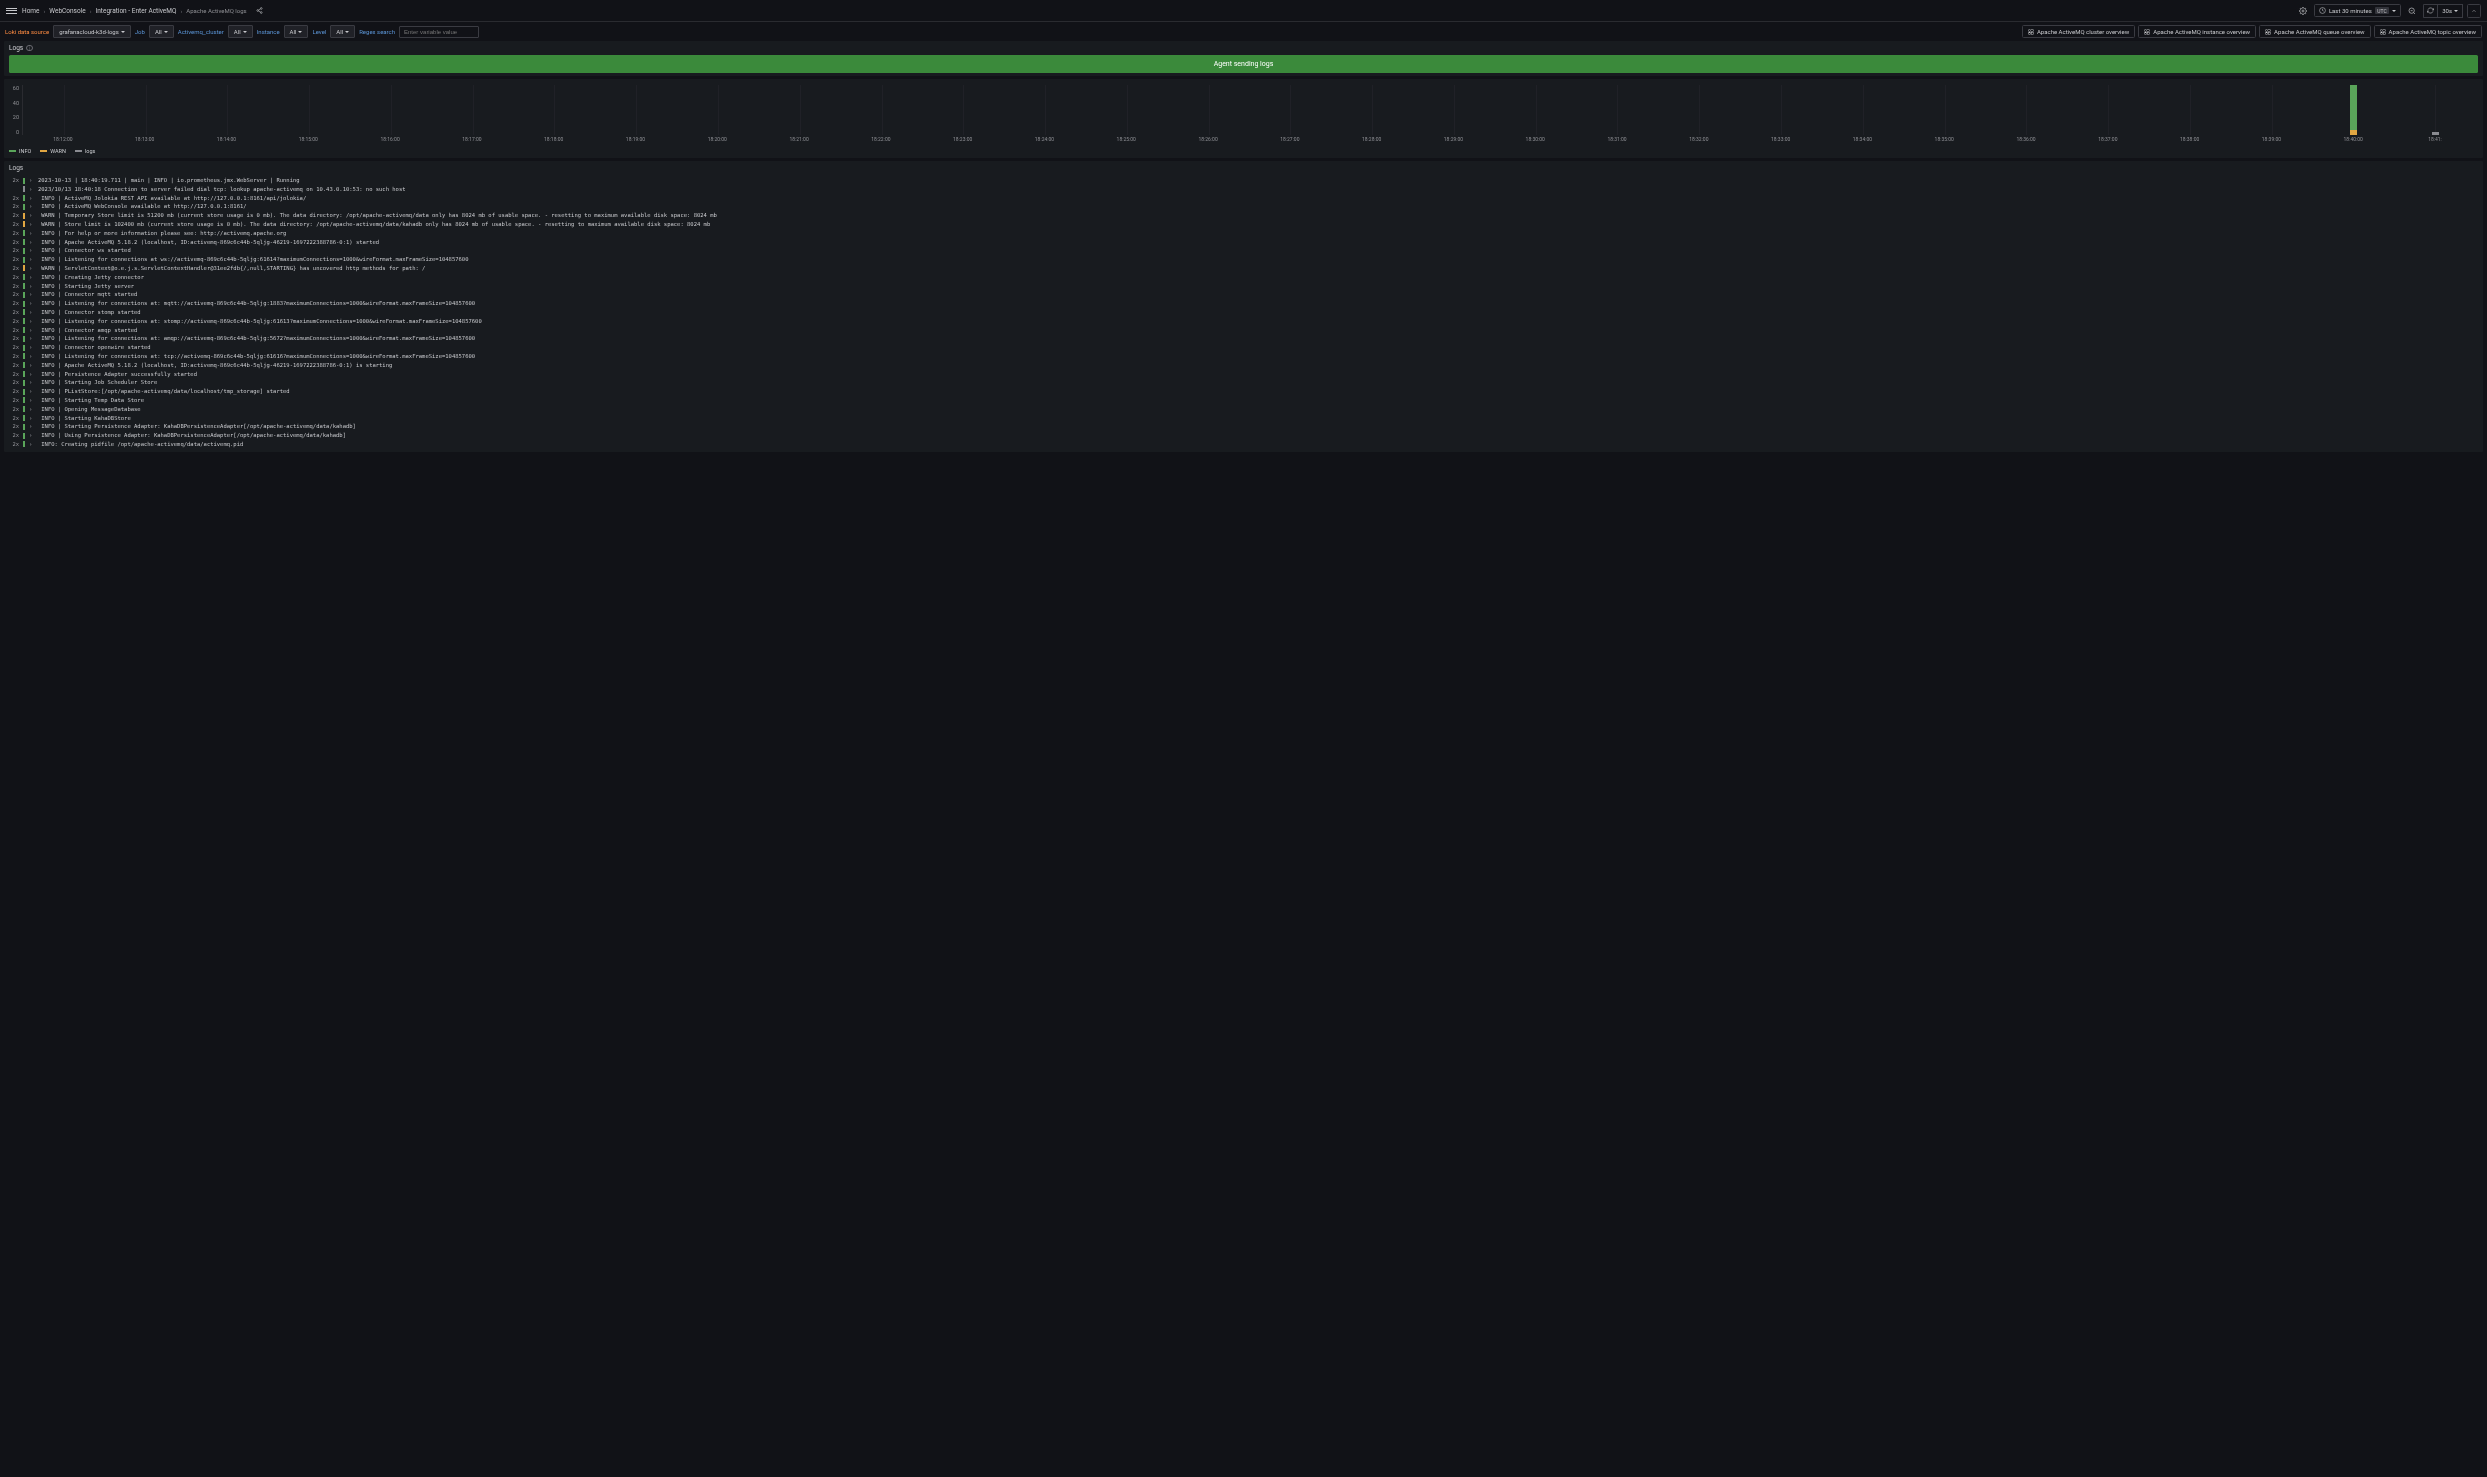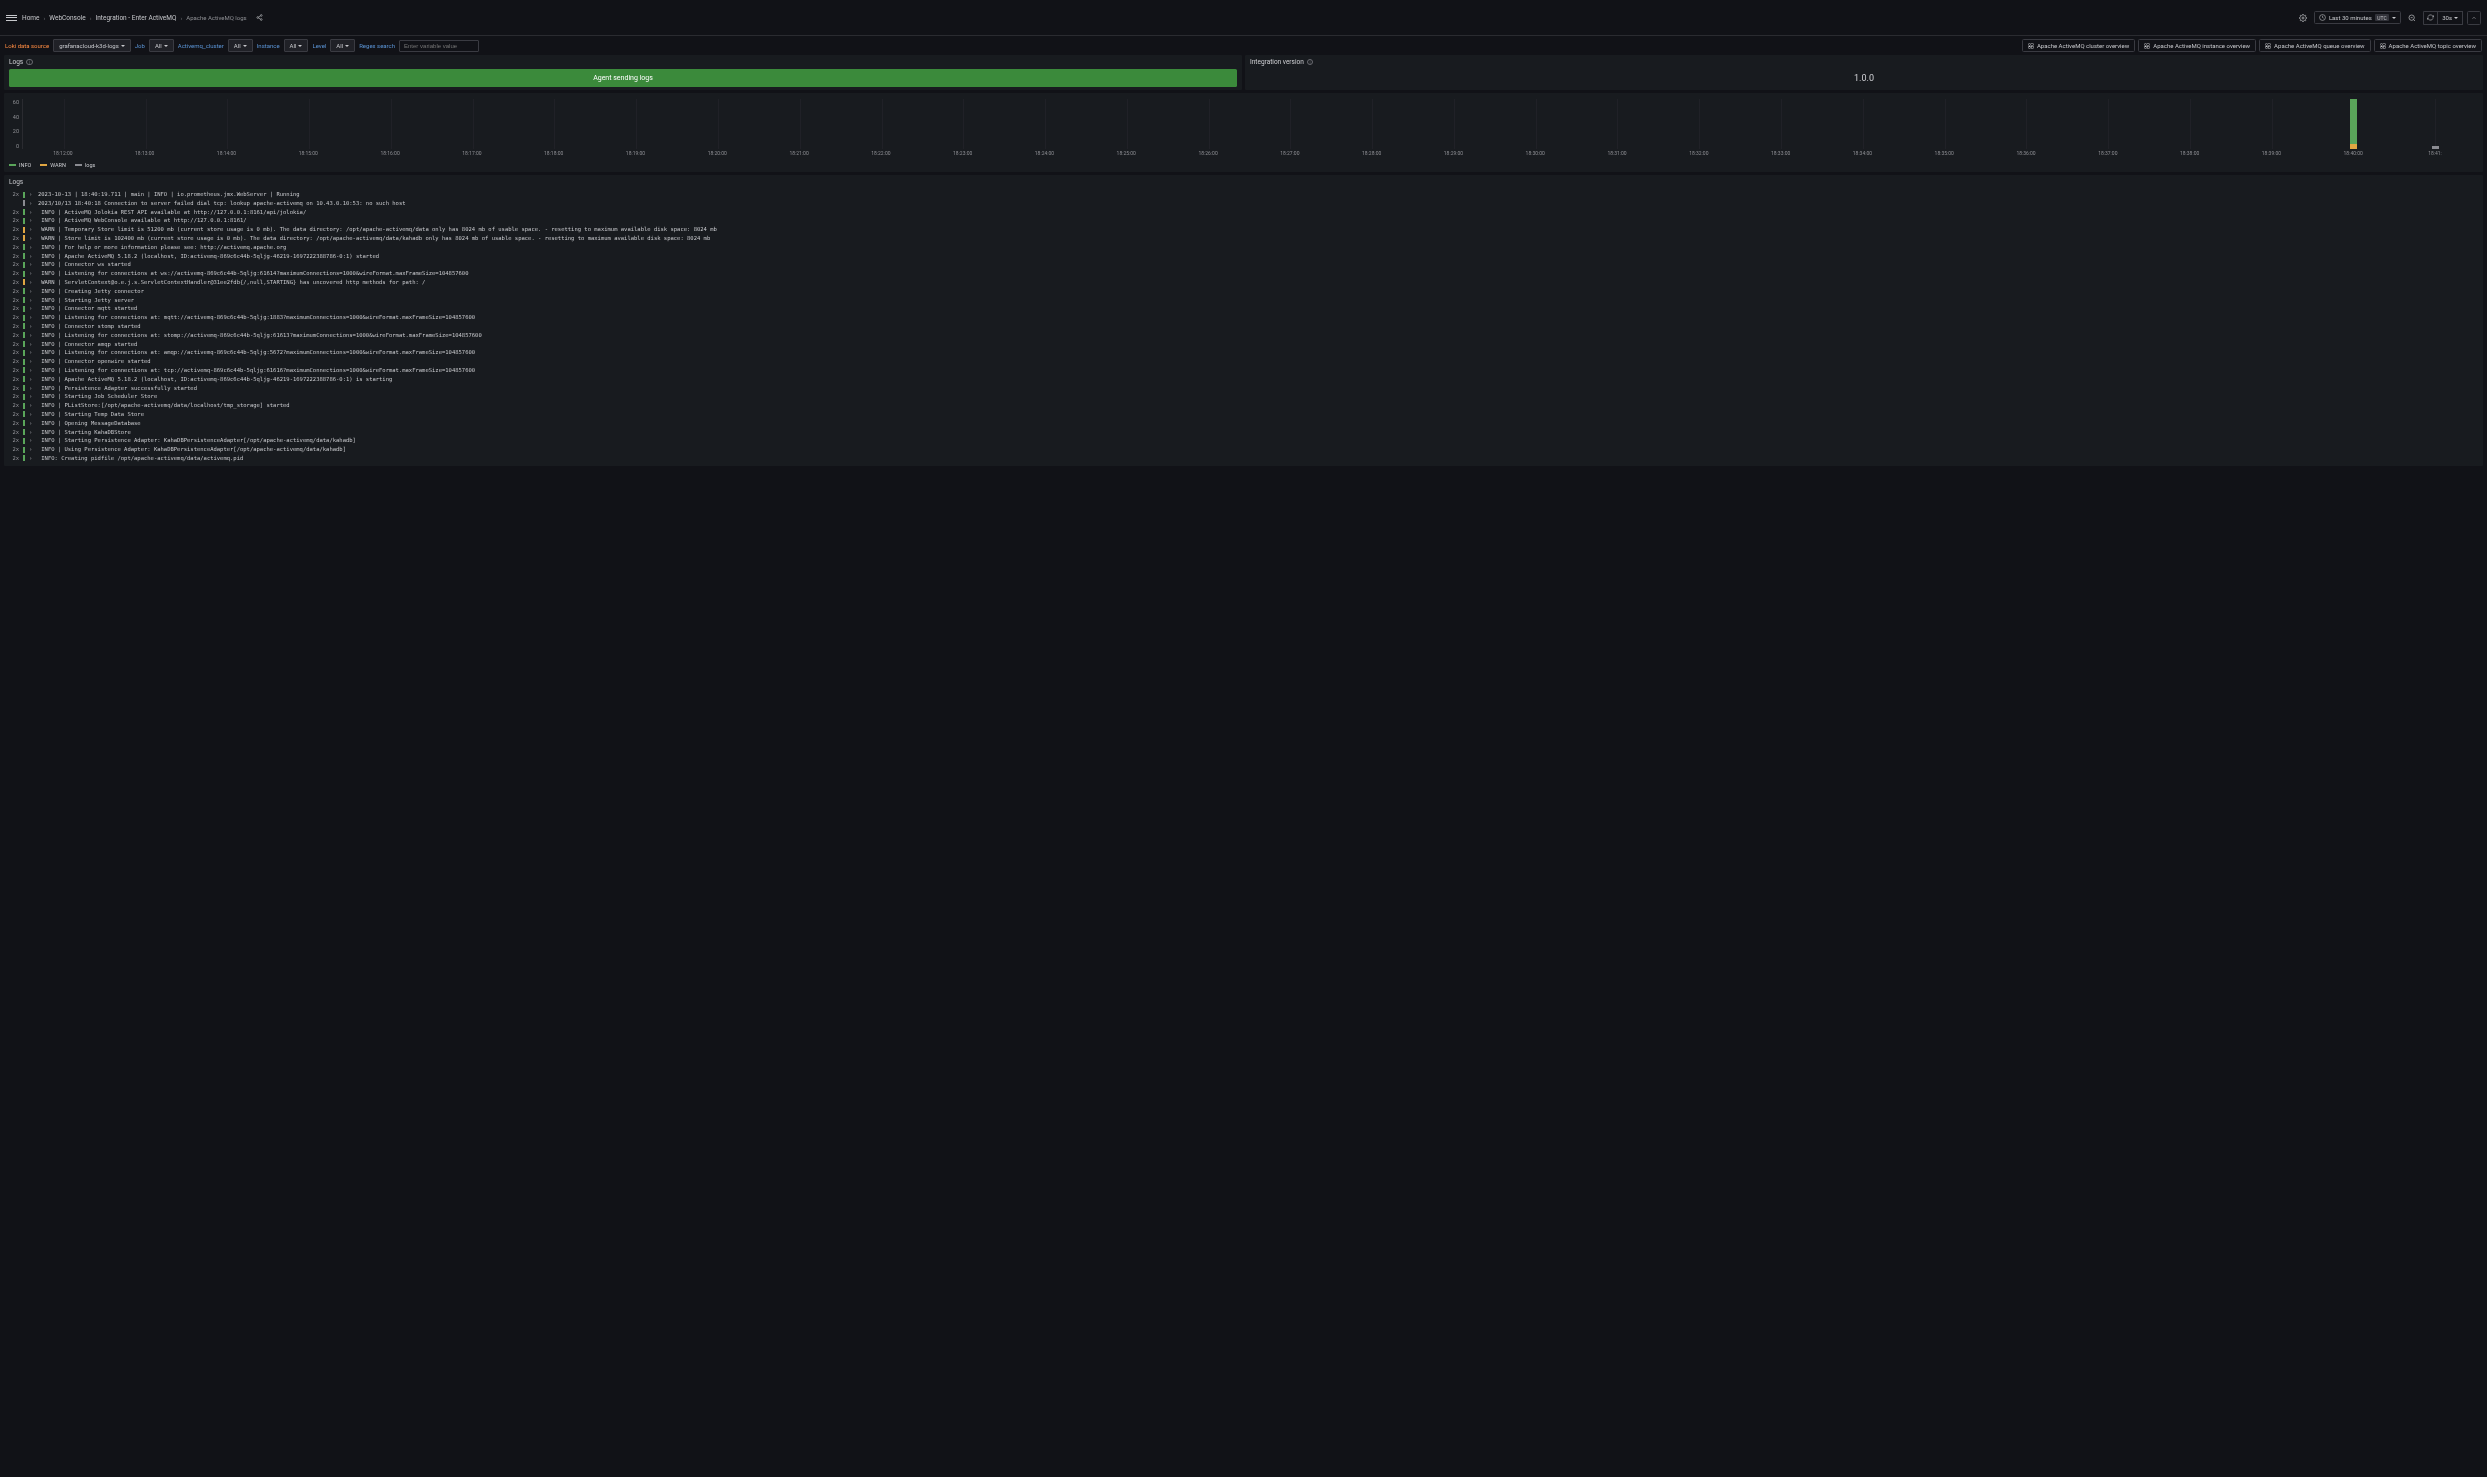--- a/index.html
+++ b/index.html
@@ -6,21 +6,21 @@
 body {
   background: #111217;
   color: #c7c8cc;
   font-family: -apple-system, BlinkMacSystemFont, "Segoe UI", Roboto, sans-serif;
   font-size: 6px;
   overflow-x: hidden;
 }
 .topbar {
   display: flex;
   align-items: center;
-  height: 36px;
+  height: 22px;
   padding: 0 6px;
   background: #111217;
   border-bottom: 0.5px solid #2a2b30;
 }
 .hamburger {
   width: 11px; height: 11px;
   display: flex; flex-direction: column; justify-content: center; gap: 1.5px;
   cursor: pointer;
   margin-right: 5px;
 }
@@ -313,27 +313,20 @@
     </div>
 </div>
 
 <div class="stat-row">
   <div class="stat-panel">
     <div class="stat-header">
       <span>Logs</span>
       <span class="info-circle">i</span>
     </div>
     <div class="stat-body green">Agent sending logs</div>
-  </div>
-  <div class="stat-panel">
-    <div class="stat-header">
-      <span>Integration version</span>
-      <span class="info-circle">i</span>
-    </div>
-    <div class="stat-body plain">1.0.0</div>
   </div>
 </div>
 
 <div class="volume-panel">
   <div class="chart">
     <div class="y-axis" id="y-axis">
         <div>60</div>
         <div>40</div>
         <div>20</div>
         <div>0</div>

